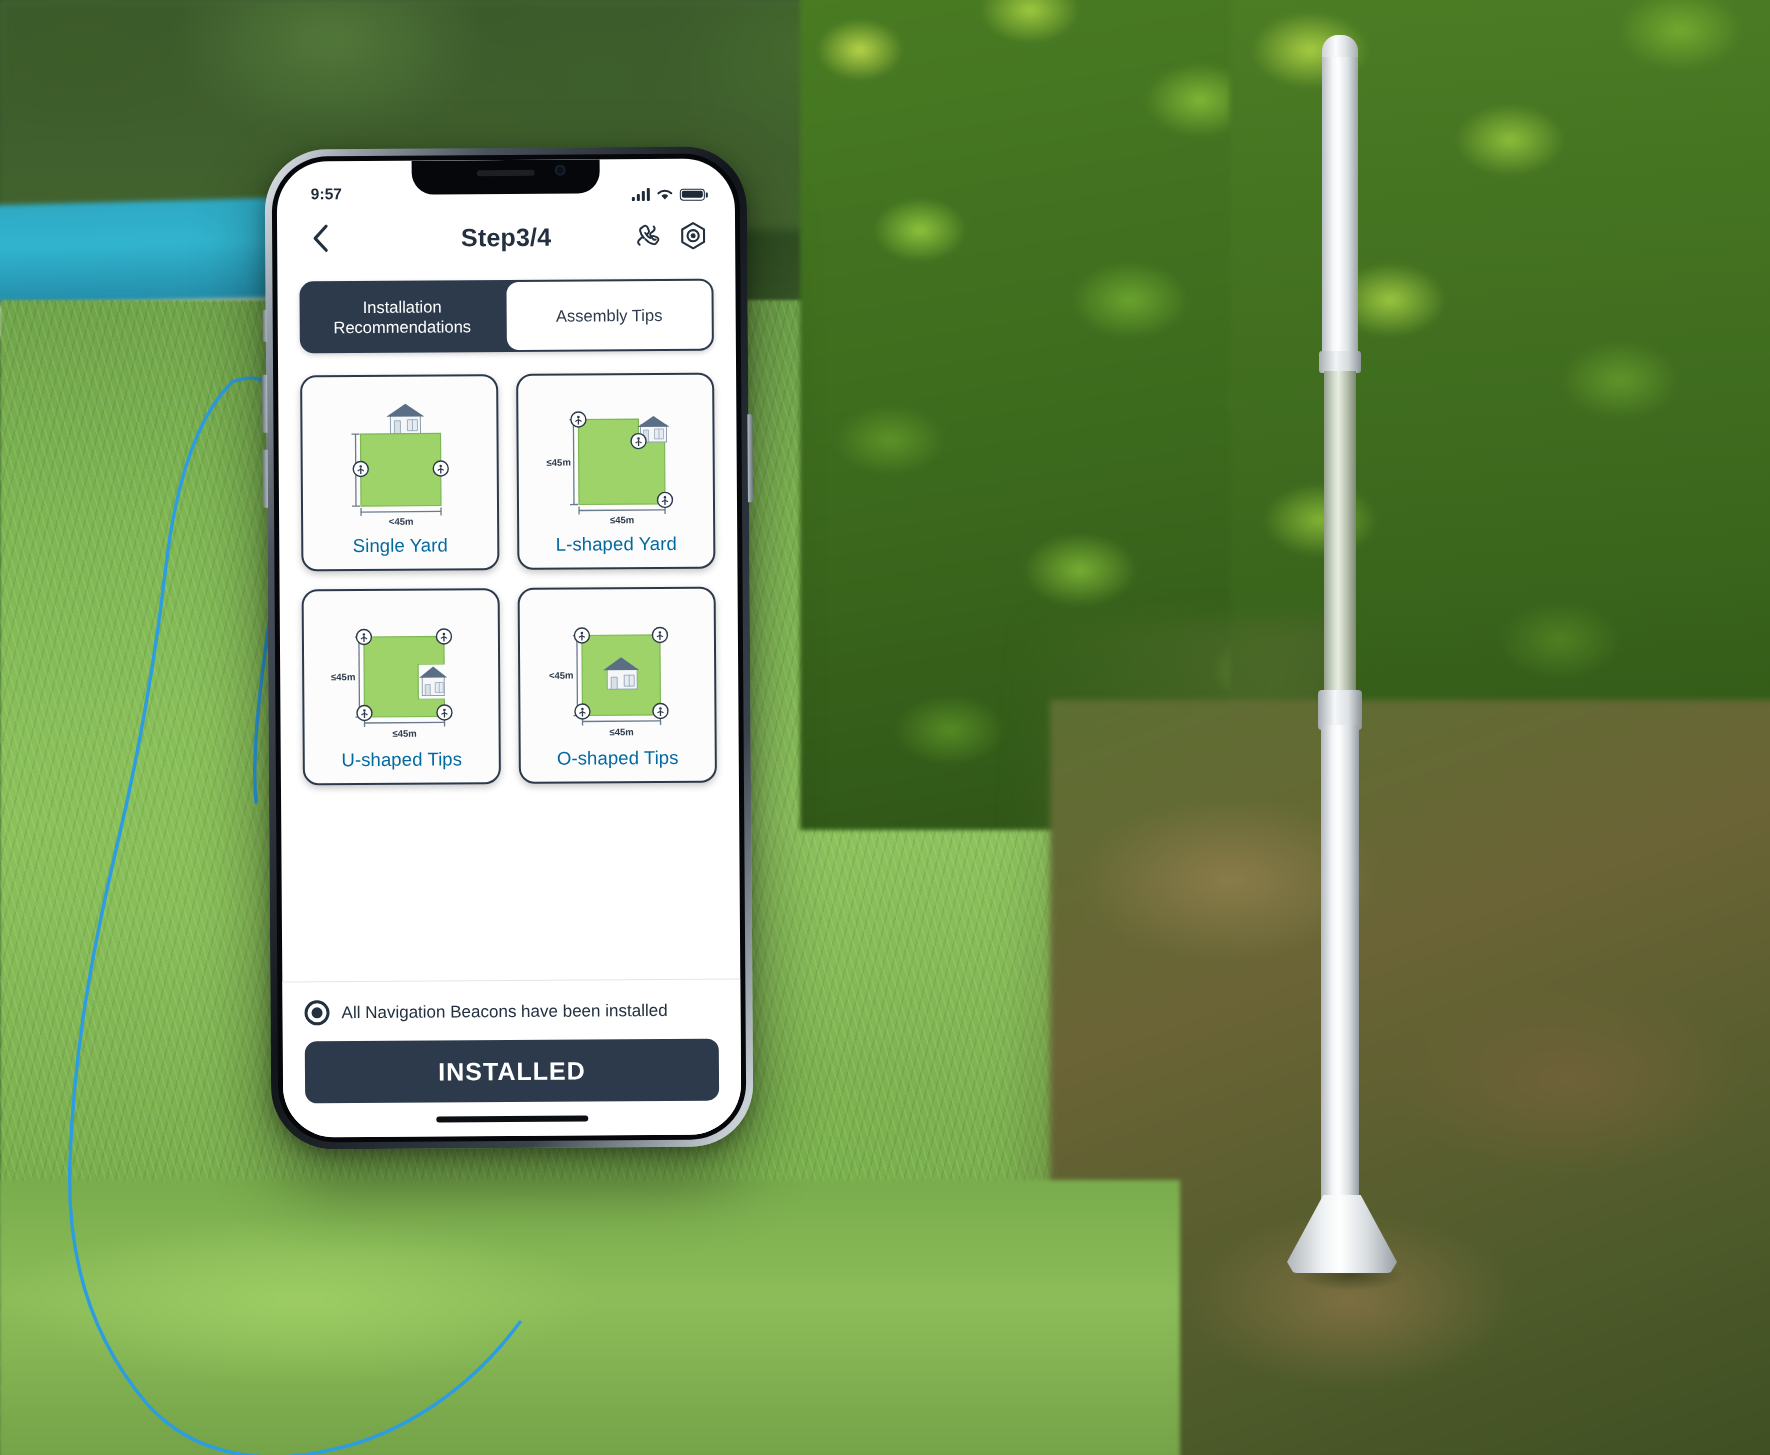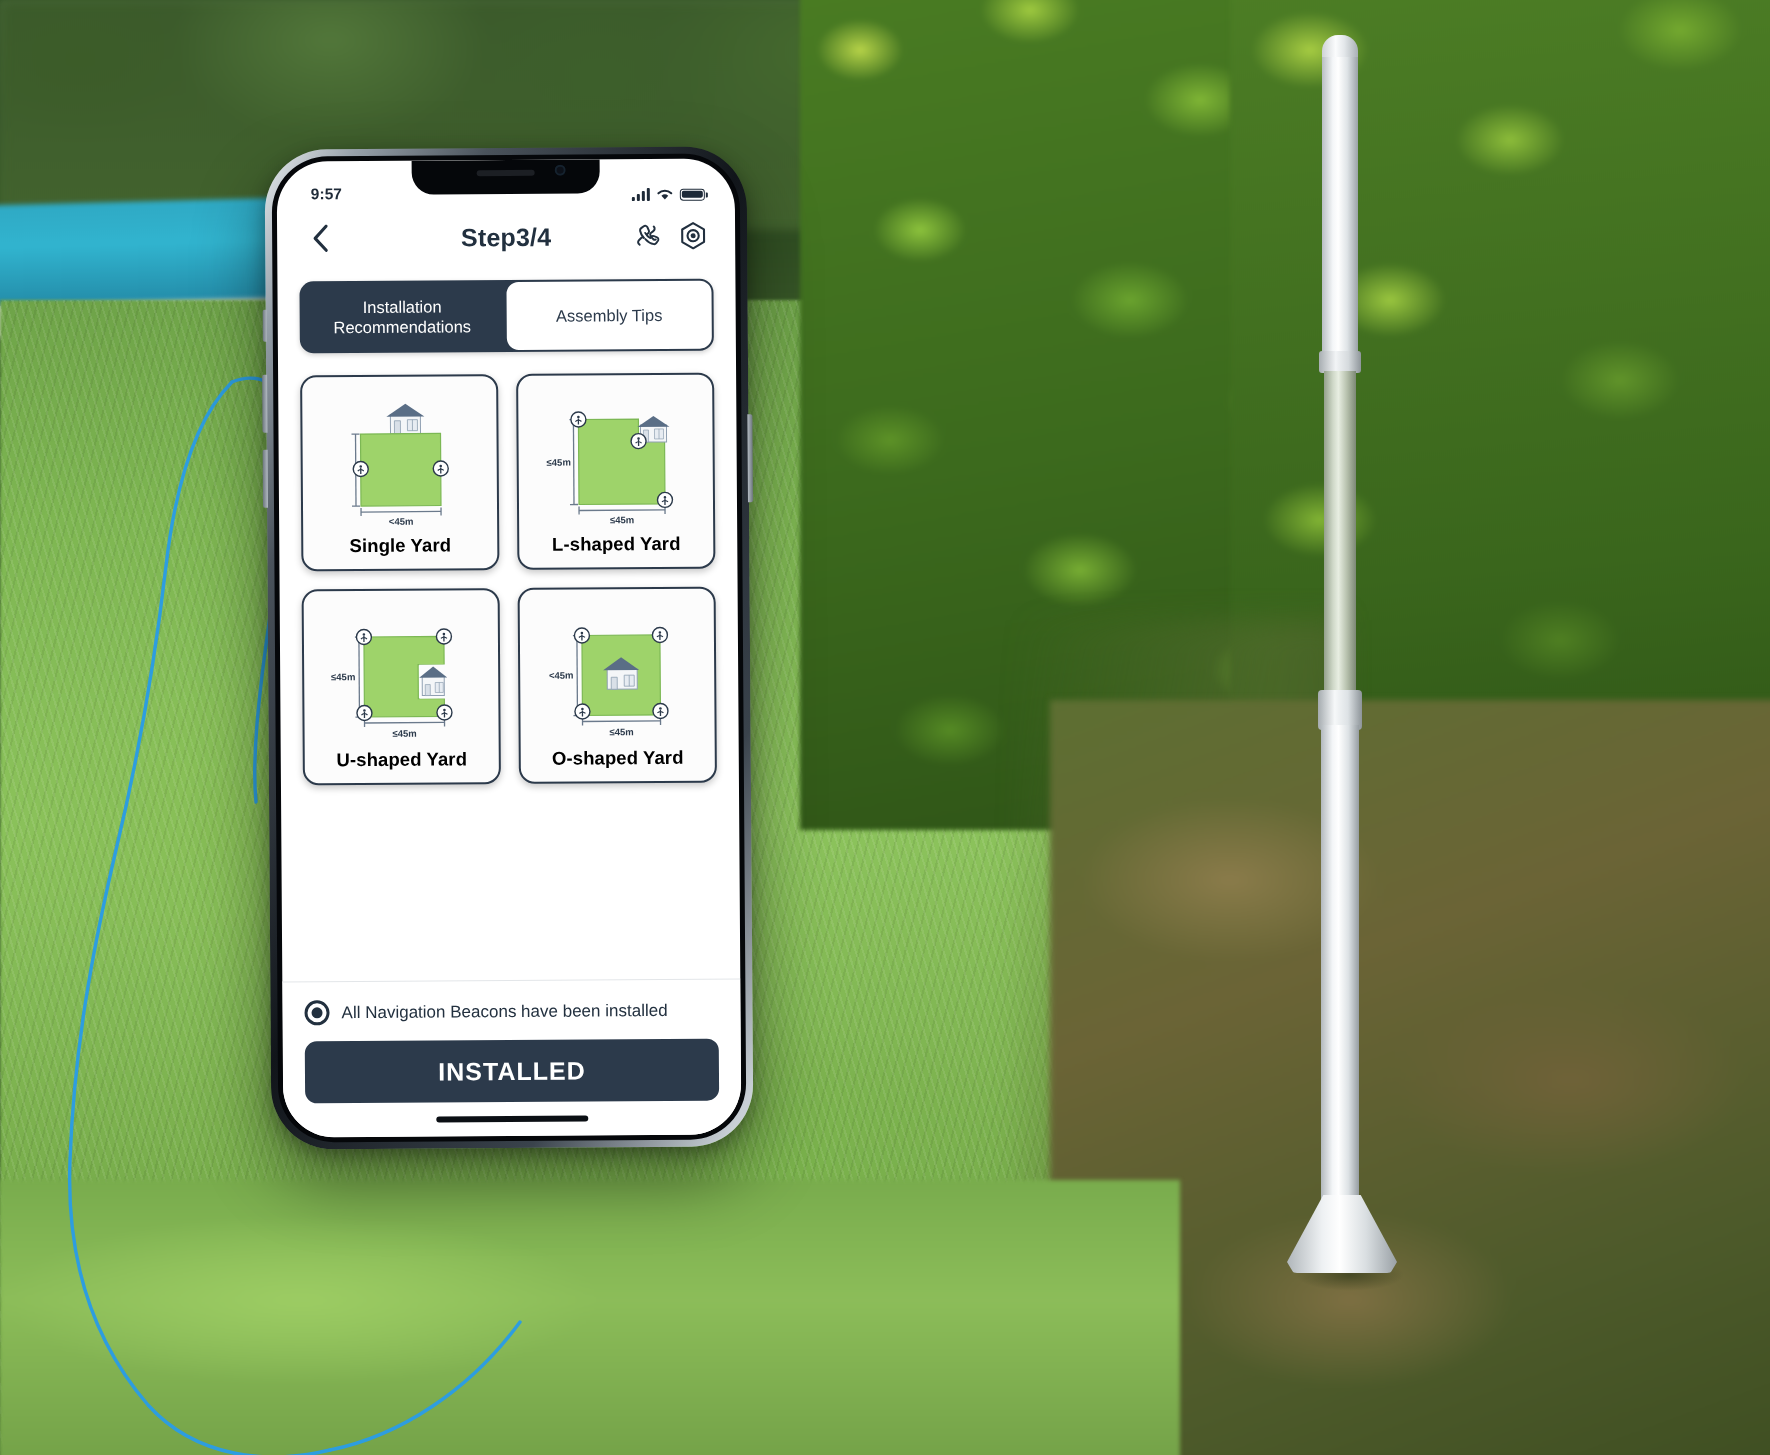--- a/index.html
+++ b/index.html
@@ -239,21 +239,21 @@
     grid-template-columns:1fr 1fr; gap:18px 18px;
     align-content:start;
   }
   .card {
     background:#fcfcfc; border:2.4px solid #2c3a4b; border-radius:16px;
     height:196px; display:flex; flex-direction:column; align-items:center;
     justify-content:space-between; padding:14px 8px 12px; cursor:pointer;
     box-shadow: 0 3px 7px rgba(0,0,0,.22);
   }
   .card-fig { flex:1; display:flex; align-items:center; justify-content:center; width:100%; }
-  .card-label { font-size:18.5px; font-weight:700; color:#000000; letter-spacing:.1px; }
+  .card-label { font-size:18.5px; font-weight:400; color:#0369a1; letter-spacing:.1px; }
 
   
   .bottom { flex:none; border-top:1.5px solid #e3e6e9; padding:18px 22px 14px; background:#fff; }
   .consent { display:flex; align-items:center; gap:12px; margin-bottom:16px; cursor:pointer; }
   .radio { width:25px; height:25px; border-radius:50%; border:3px solid #22303f; display:flex; align-items:center; justify-content:center; flex:none; }
   .radio b { width:11px; height:11px; border-radius:50%; background:#22303f; display:block; }
   .consent-text { font-size:17px; color:#22303f; }
   .cta {
     width:100%; height:62px; border:none; border-radius:12px; background:#2c3a4b;
     color:#fff; font-size:25px; font-weight:600; letter-spacing:1px;
@@ -495,21 +495,21 @@
                 <circle cx="38" cy="97.5" r="1.3" fill="#2c3a4b"></circle>
               </g>
               <g>
                 <circle cx="118" cy="100" r="7.5" fill="#fff" stroke="#2c3a4b" stroke-width="1.4"></circle>
                 <path d="M115 102 a4 4 0 0 1 6 0" stroke="#2c3a4b" stroke-width="1.2" fill="none"></path>
                 <line x1="118" y1="99" x2="118" y2="105" stroke="#2c3a4b" stroke-width="1.3"></line>
                 <circle cx="118" cy="97.5" r="1.3" fill="#2c3a4b"></circle>
               </g>
             </svg>
           </div>
-          <div class="card-label">U-shaped Yard</div>
+          <div class="card-label">U-shaped Tips</div>
         </div>
 
         <div class="card">
           <div class="card-fig">
             <svg width="150" height="128" viewBox="0 0 150 128">
               <rect x="40" y="24" width="78" height="80" fill="#9ed36a" stroke="#7cb854" stroke-width="1.2"></rect>
               <g>
                 <rect x="65" y="58" width="30" height="20" fill="#f4f6f8" stroke="#90a0b2" stroke-width="1"></rect>
                 <path d="M61 59 L79 46 L97 59 Z" fill="#5a6e86"></path>
                 <rect x="69" y="66" width="6" height="12" fill="#d9e0e8" stroke="#8fa0b2" stroke-width=".8"></rect>
@@ -543,21 +543,21 @@
                 <circle cx="40" cy="97.5" r="1.3" fill="#2c3a4b"></circle>
               </g>
               <g>
                 <circle cx="118" cy="100" r="7.5" fill="#fff" stroke="#2c3a4b" stroke-width="1.4"></circle>
                 <path d="M115 102 a4 4 0 0 1 6 0" stroke="#2c3a4b" stroke-width="1.2" fill="none"></path>
                 <line x1="118" y1="99" x2="118" y2="105" stroke="#2c3a4b" stroke-width="1.3"></line>
                 <circle cx="118" cy="97.5" r="1.3" fill="#2c3a4b"></circle>
               </g>
             </svg>
           </div>
-          <div class="card-label">O-shaped Yard</div>
+          <div class="card-label">O-shaped Tips</div>
         </div>
       </div>
 
       <div class="bottom">
         <div class="consent">
           <span class="radio">
               <b></b>
             </span>
           <span class="consent-text">All Navigation Beacons have been installed</span>
         </div>

